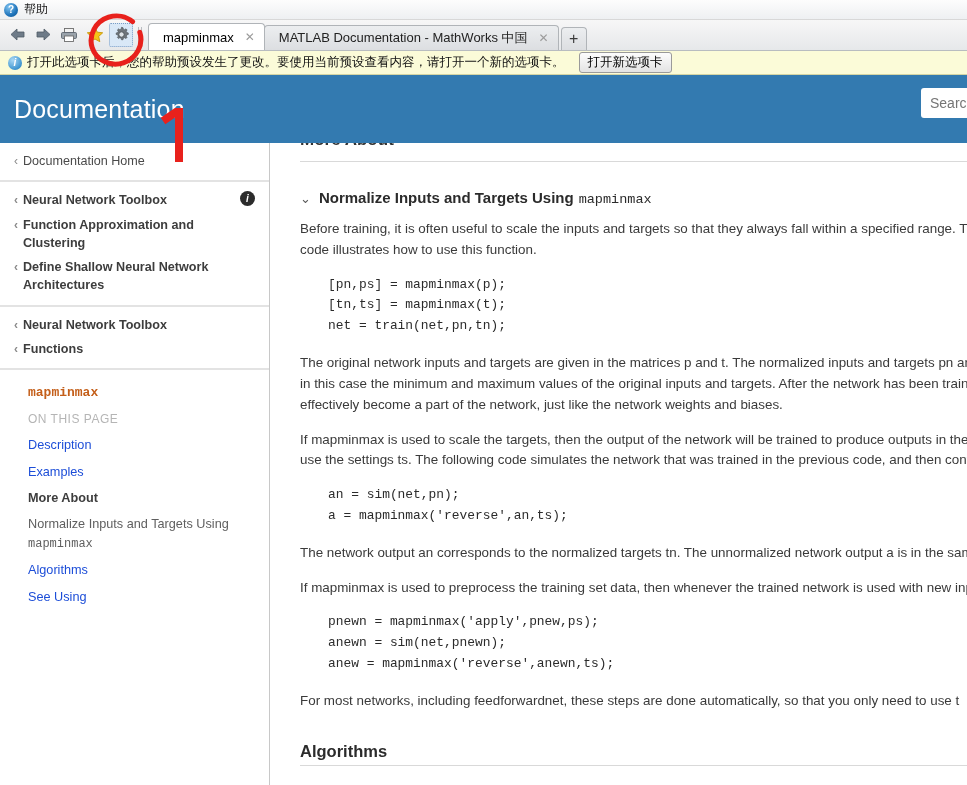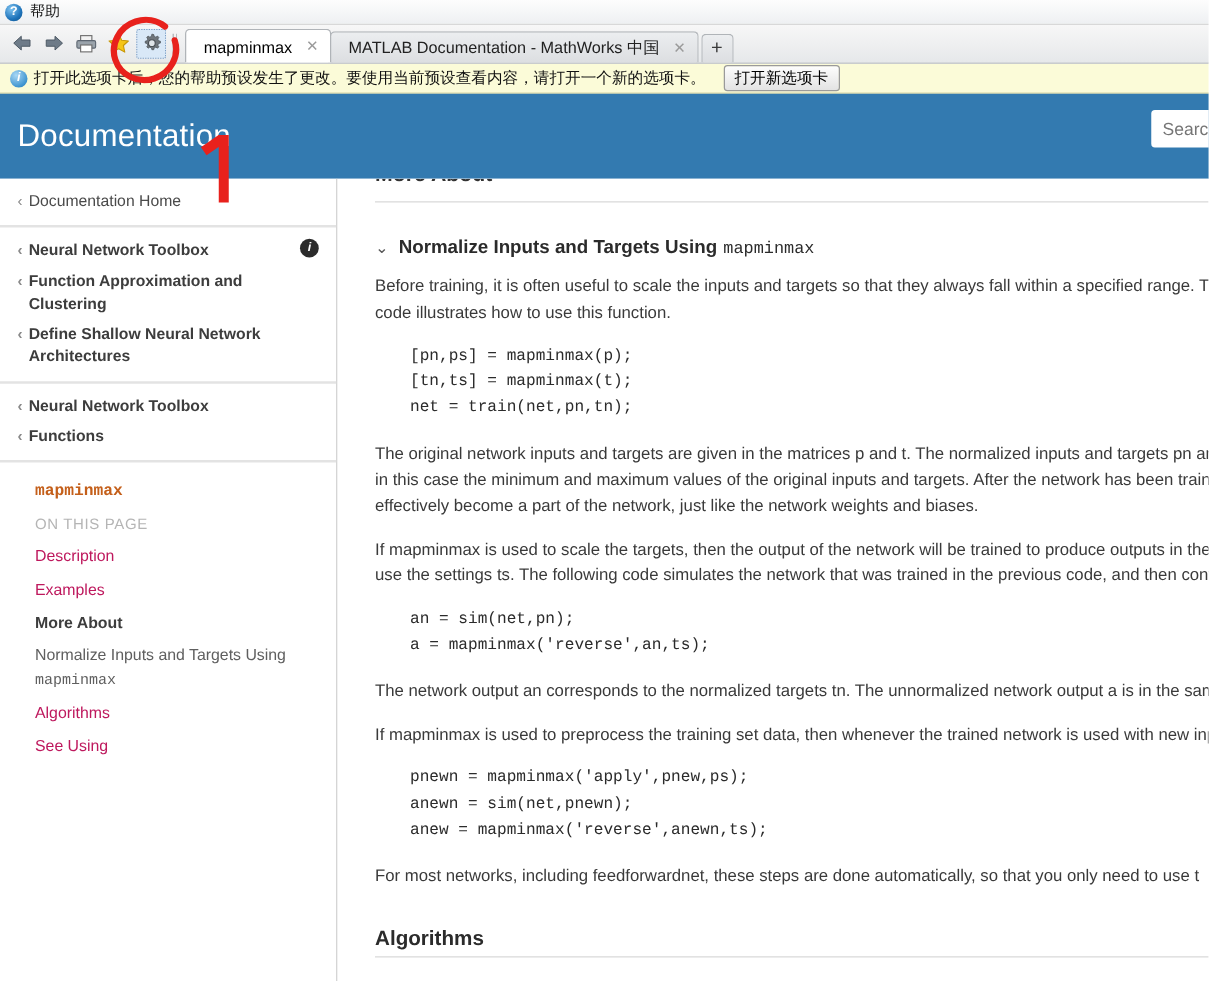--- a/index.html
+++ b/index.html
@@ -203,21 +203,21 @@
     width: 15px; height: 15px; border-radius: 50%;
     background: #2b2b2b; color: #fff;
     font-size: 10px; font-style: italic; font-weight: bold;
     display: flex; align-items: center; justify-content: center;
     flex: 0 0 auto;
   }
 
   .toc { padding: 10px 0 0 0; }
   .toc-item {
     font-size: 12.7px;
-    color: #be185d;
+    color: #1d4ed8;
     padding: 4px 14px 4px 28px;
     line-height: 1.45;
   }
   .toc-item.fn-name {
     color: #c45f1a; font-weight: bold; font-size: 13px;
     font-family: "Liberation Mono", monospace;
   }
   .toc-item.onpage {
     color: #b5b5b5; font-size: 12px; letter-spacing: 0.5px;
   }

